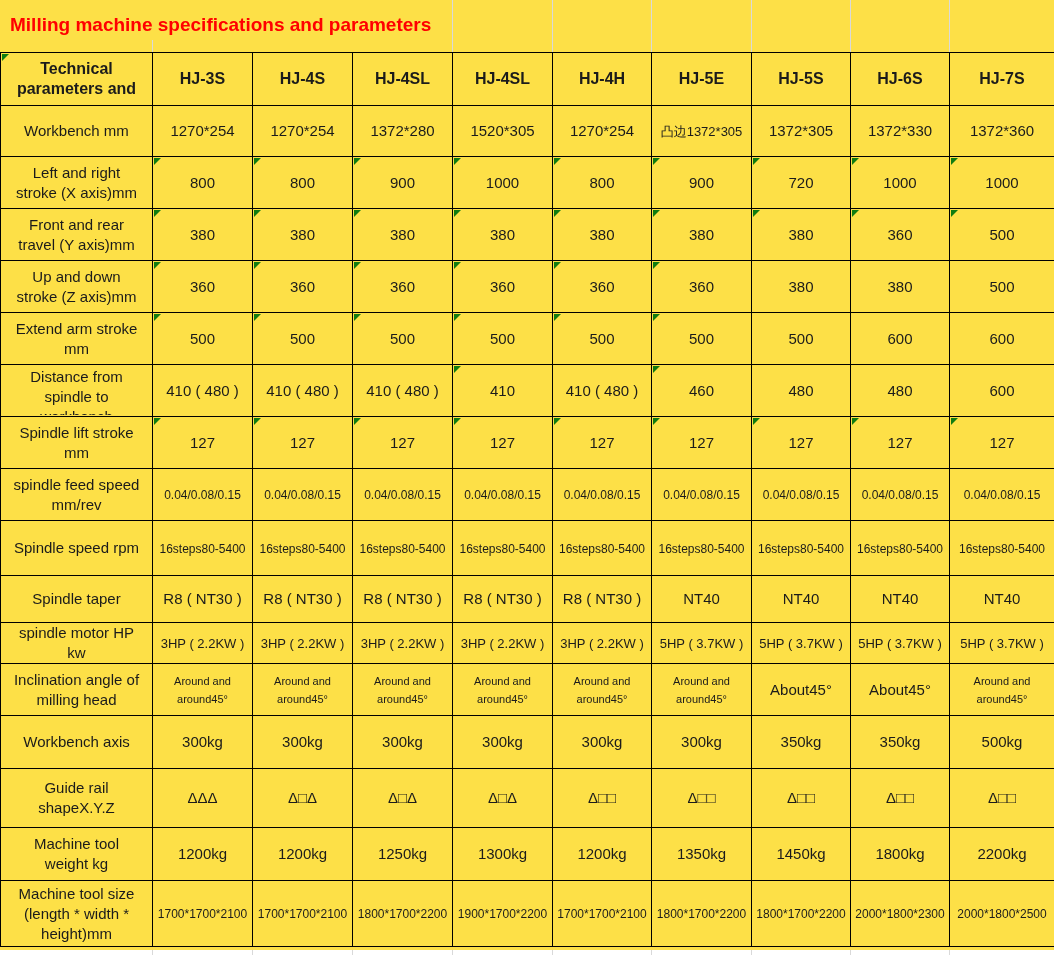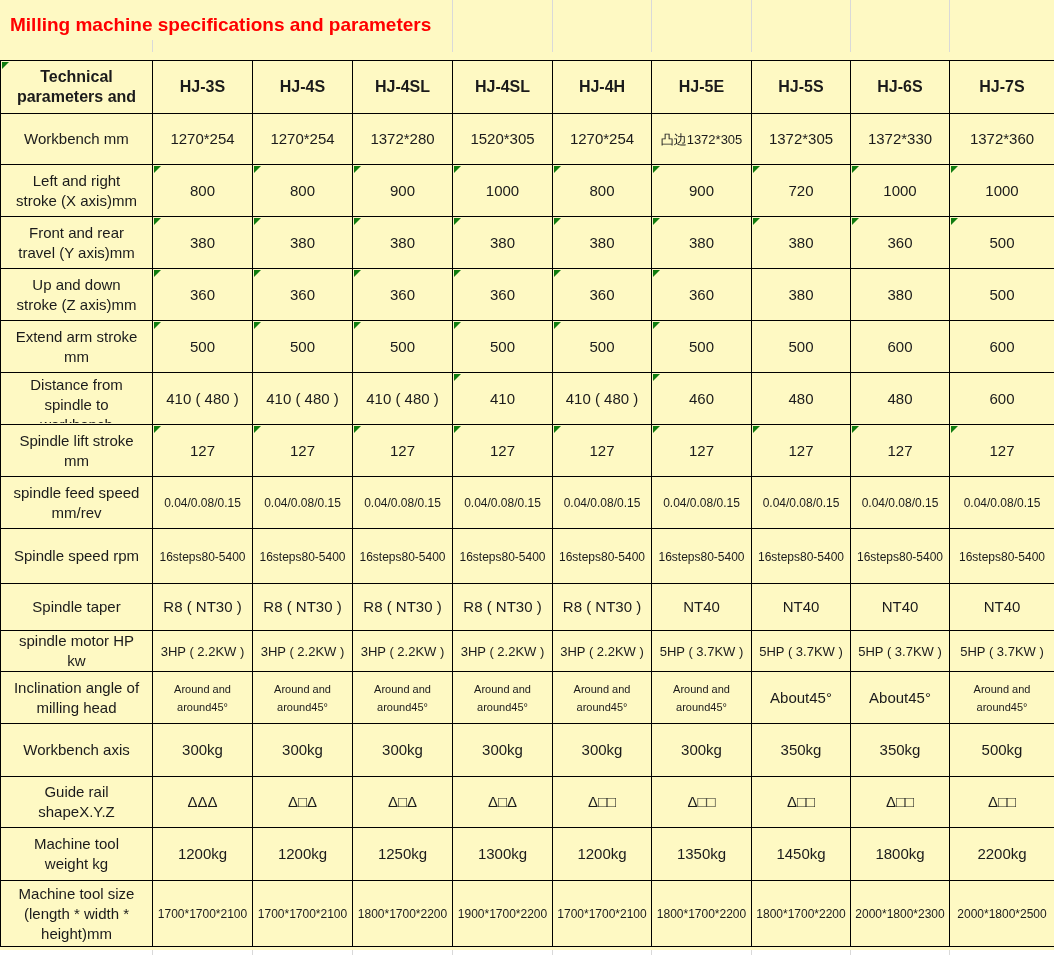--- a/index.html
+++ b/index.html
@@ -1,27 +1,27 @@
 <!DOCTYPE html>
 <html><head>
 <meta charset="utf-8">
 <style>
   html,body{margin:0;padding:0;background:#fff;}
   .page{
-    position:relative;width:1054px;height:955px;background:#fef9c3;overflow:hidden;
+    position:relative;width:1054px;height:955px;background:#fde047;overflow:hidden;
     font-family:"Liberation Sans","DejaVu Sans",sans-serif;color:#1b1b1b;
   }
   .title-bar{position:absolute;top:0;left:0;width:1054px;height:52px;}
   .page-title{
     position:absolute;top:14px;left:10px;font-size:19px;font-weight:bold;color:#ff0000;
     white-space:nowrap;letter-spacing:0px;
   }
   .vline{position:absolute;width:1px;background:#d9d9d9;}
   .spec-table{
-    position:absolute;top:60px;left:0;width:1054px;border-collapse:collapse;table-layout:fixed;
+    position:absolute;top:52px;left:0;width:1054px;border-collapse:collapse;table-layout:fixed;
   }
   .spec-table th,.spec-table td{
     border:1px solid #000000;padding:0;margin:0;text-align:center;vertical-align:middle;
     position:relative;overflow:hidden;box-sizing:border-box;font-weight:normal;
   }
   .spec-table th{font-weight:bold;font-size:16px;}
   .lbl{white-space:pre-line;line-height:20px;font-size:15px;}
   .lbl.clip{max-height:48px;overflow:hidden;}
   .v{display:inline-block;line-height:18px;}
   .sz-n{font-size:15px;}
@@ -265,21 +265,21 @@
           <td><span class="v sz-n">300kg</span></td>
           <td><span class="v sz-n">300kg</span></td>
           <td><span class="v sz-n">300kg</span></td>
           <td><span class="v sz-n">300kg</span></td>
           <td><span class="v sz-n">300kg</span></td>
           <td><span class="v sz-n">300kg</span></td>
           <td><span class="v sz-n">350kg</span></td>
           <td><span class="v sz-n">350kg</span></td>
           <td><span class="v sz-n">500kg</span></td>
         </tr>
-        <tr style="height: 51px;">
+        <tr style="height: 59px;">
           <td>
             <div class="lbl">Guide rail
 shapeX.Y.Z</div>
           </td>
           <td><span class="v sz-n">ΔΔΔ</span></td>
           <td><span class="v sz-n">Δ□Δ</span></td>
           <td><span class="v sz-n">Δ□Δ</span></td>
           <td><span class="v sz-n">Δ□Δ</span></td>
           <td><span class="v sz-n">Δ□□</span></td>
           <td><span class="v sz-n">Δ□□</span></td>

